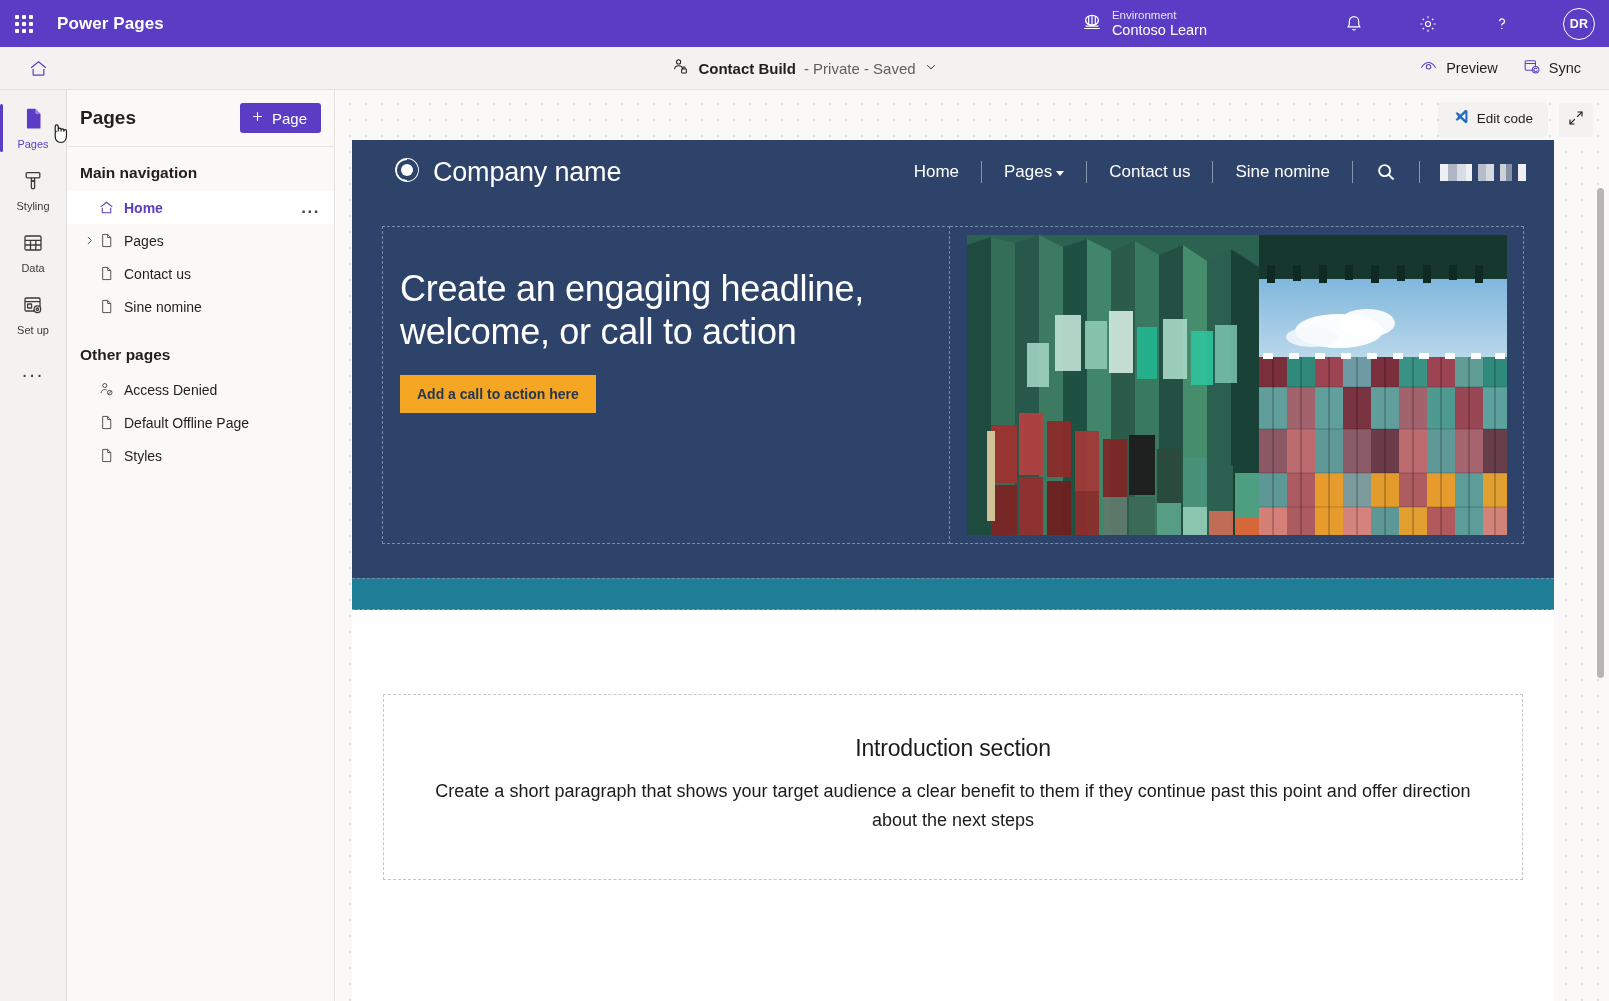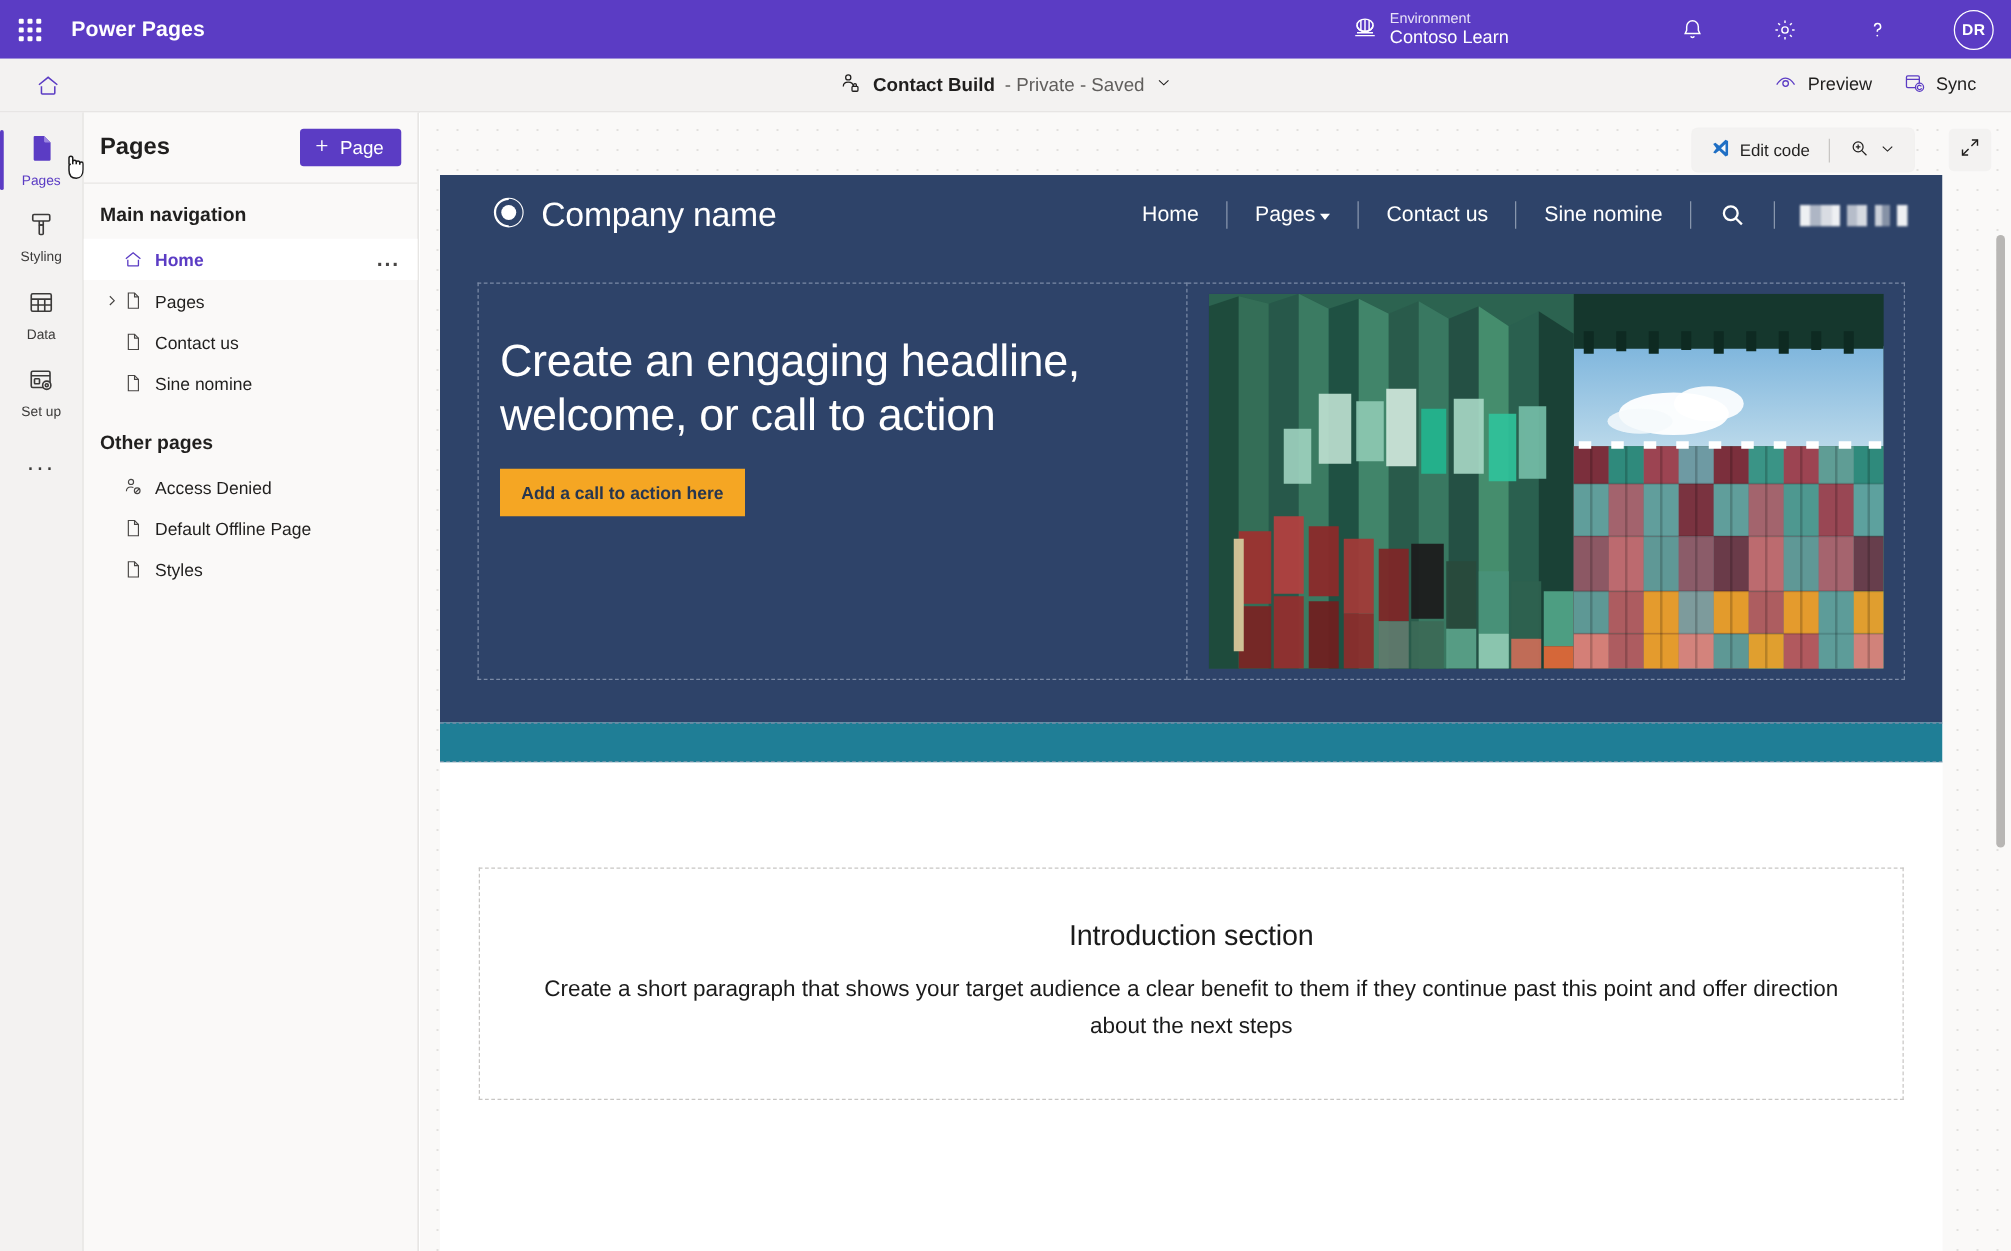--- a/index.html
+++ b/index.html
@@ -132,24 +132,25 @@
 
   
   .canvas-area {
     position: absolute; top: 90px; left: 336px; width: 1273px; height: 911px;
     background-color: #faf9f8;
     background-image: radial-gradient(#e2e0de 1.1px, transparent 1.2px);
     background-size: 16px 16px; background-position: 6px 6px;
     overflow: hidden;
   }
   .canvas-toolbar {
-    position: absolute; top: 13px; right: 78px; height: 34px;
+    position: absolute; top: 13px; right: 62px; height: 34px;
     background: #f3f2f1; border-radius: 4px;
     display: flex; align-items: center; padding: 0 6px; gap: 2px;
     box-shadow: 0 0 0 1px rgba(0,0,0,.03);
+    flex-direction: column;
   }
   .ct-btn {
     display: flex; align-items: center; gap: 7px; padding: 5px 8px; font-size: 13.5px;
     color: #201f1e; cursor: pointer; border-radius: 3px;
   }
   .ct-sep { width: 1px; height: 19px; background: #c8c6c4; margin: 0 5px; }
   .expand-btn {
     position: absolute; top: 13px; right: 16px; width: 34px; height: 34px;
     background: #f3f2f1; border-radius: 4px;
     display: flex; align-items: center; justify-content: center; cursor: pointer;

